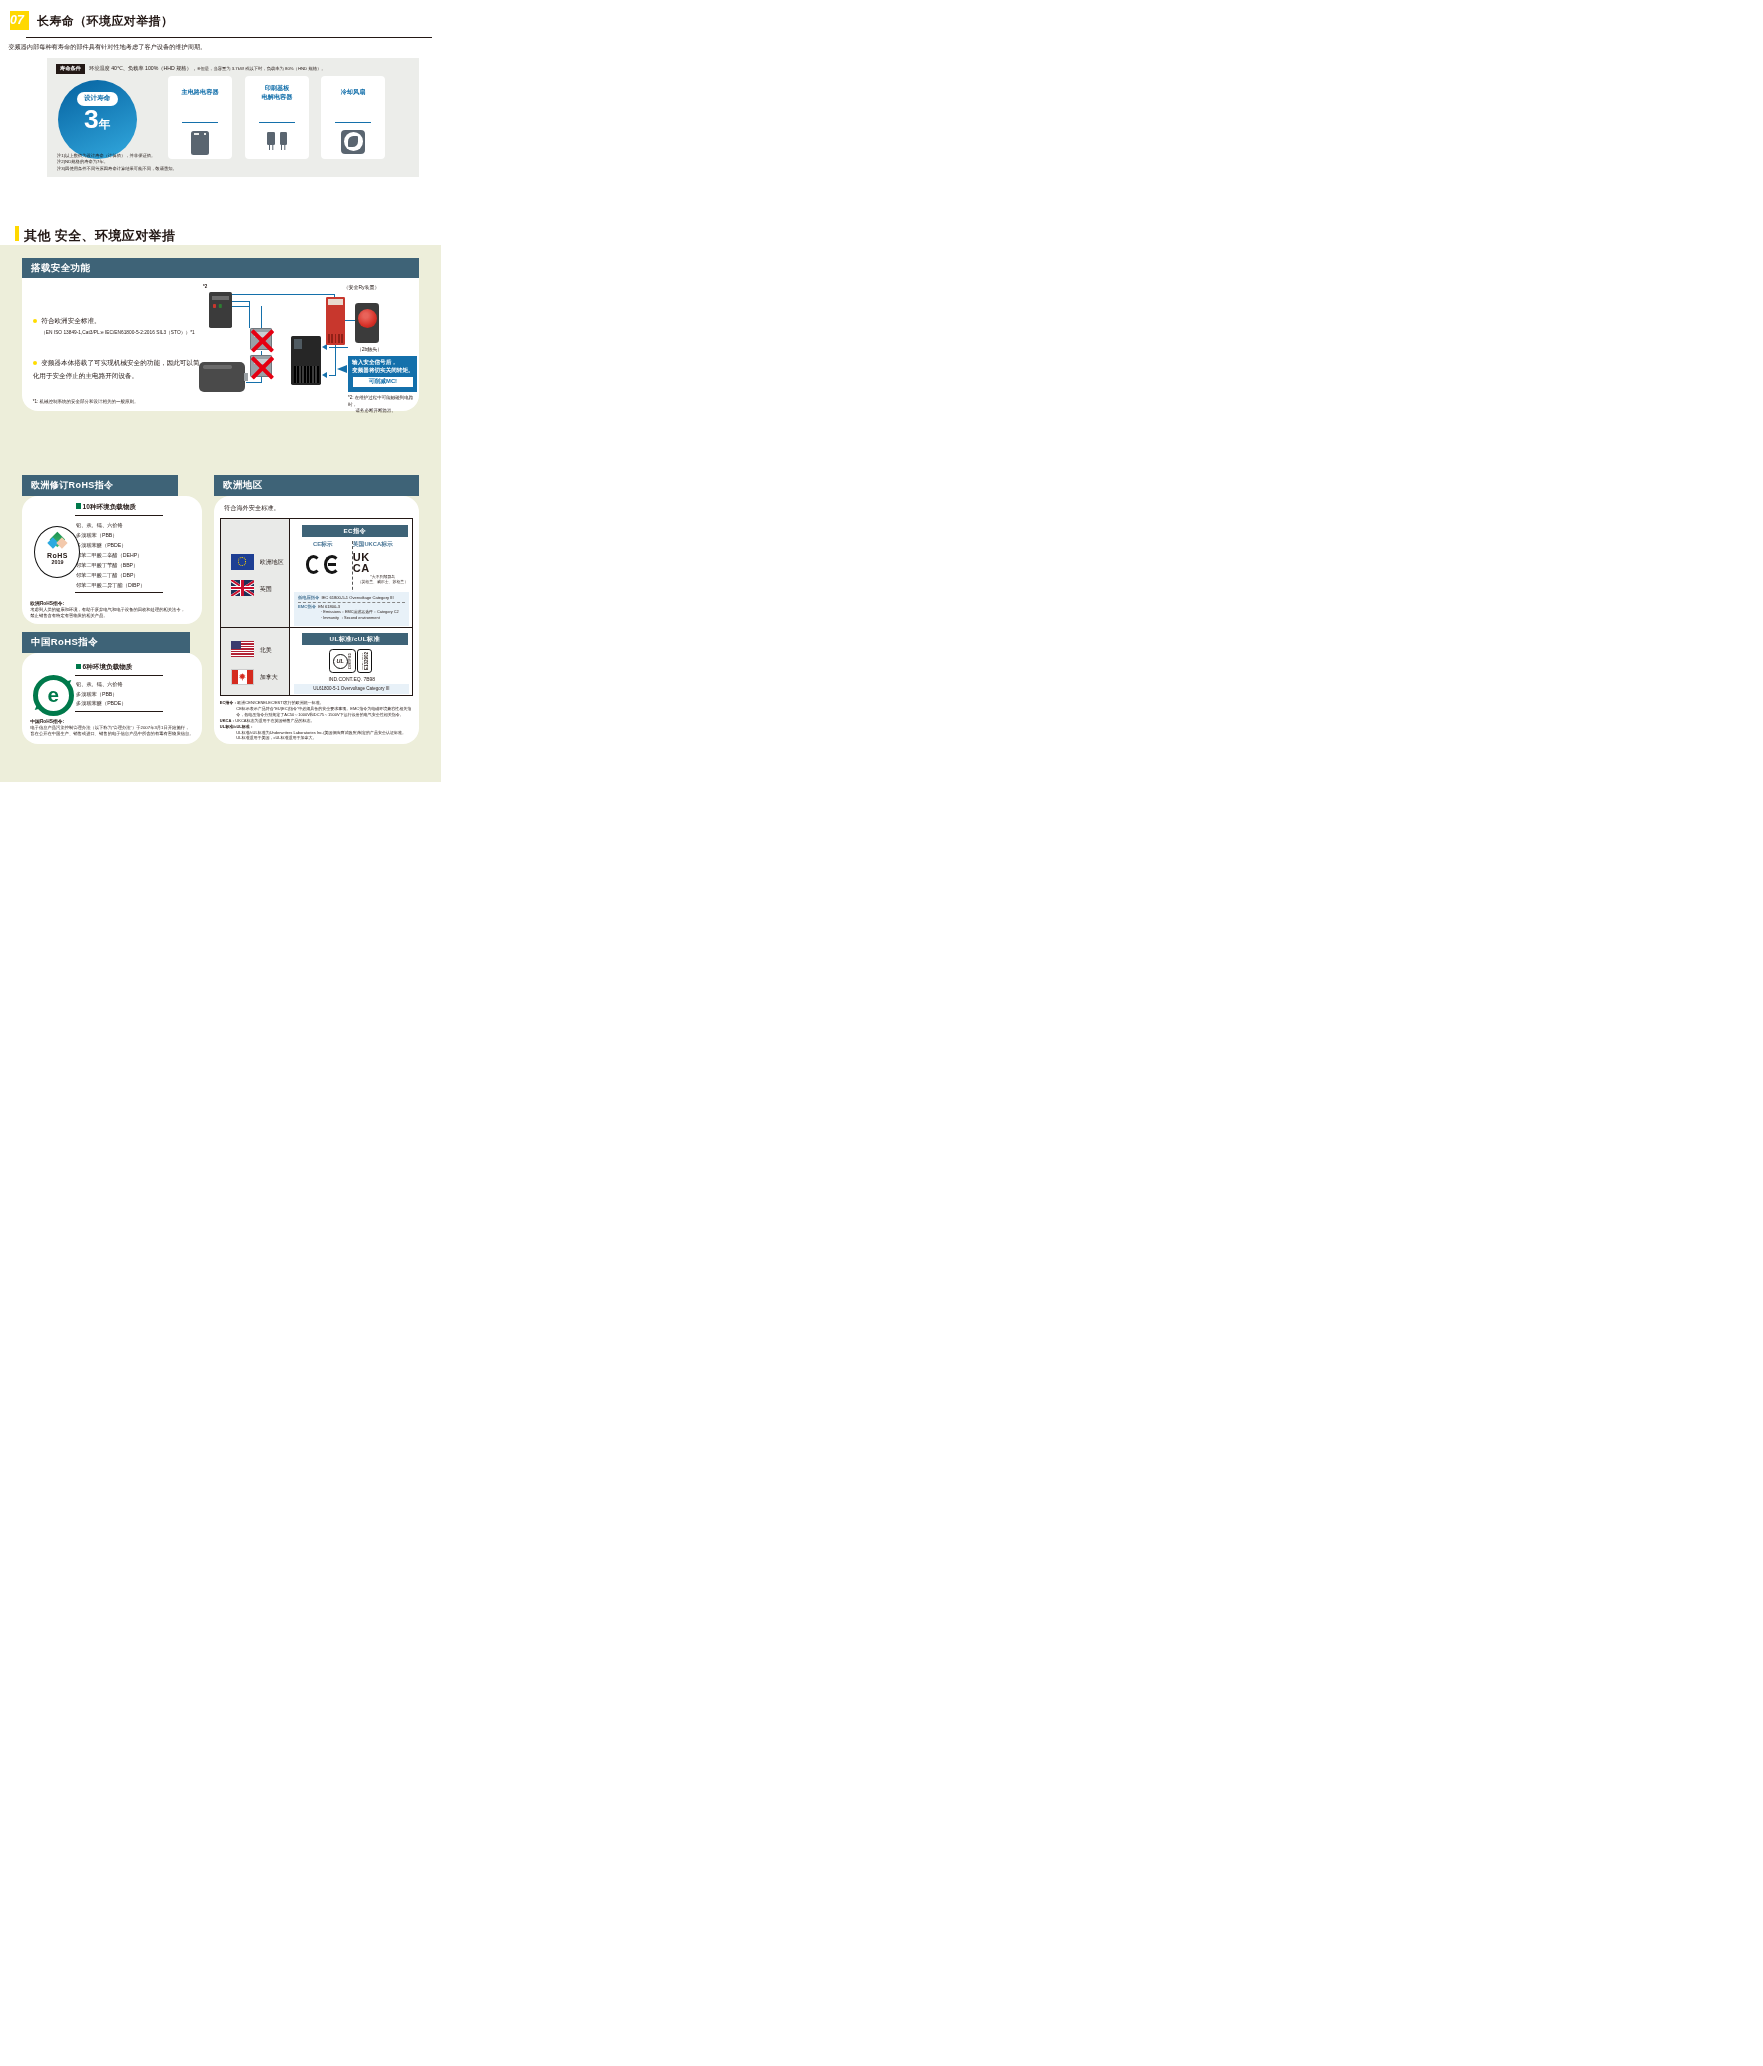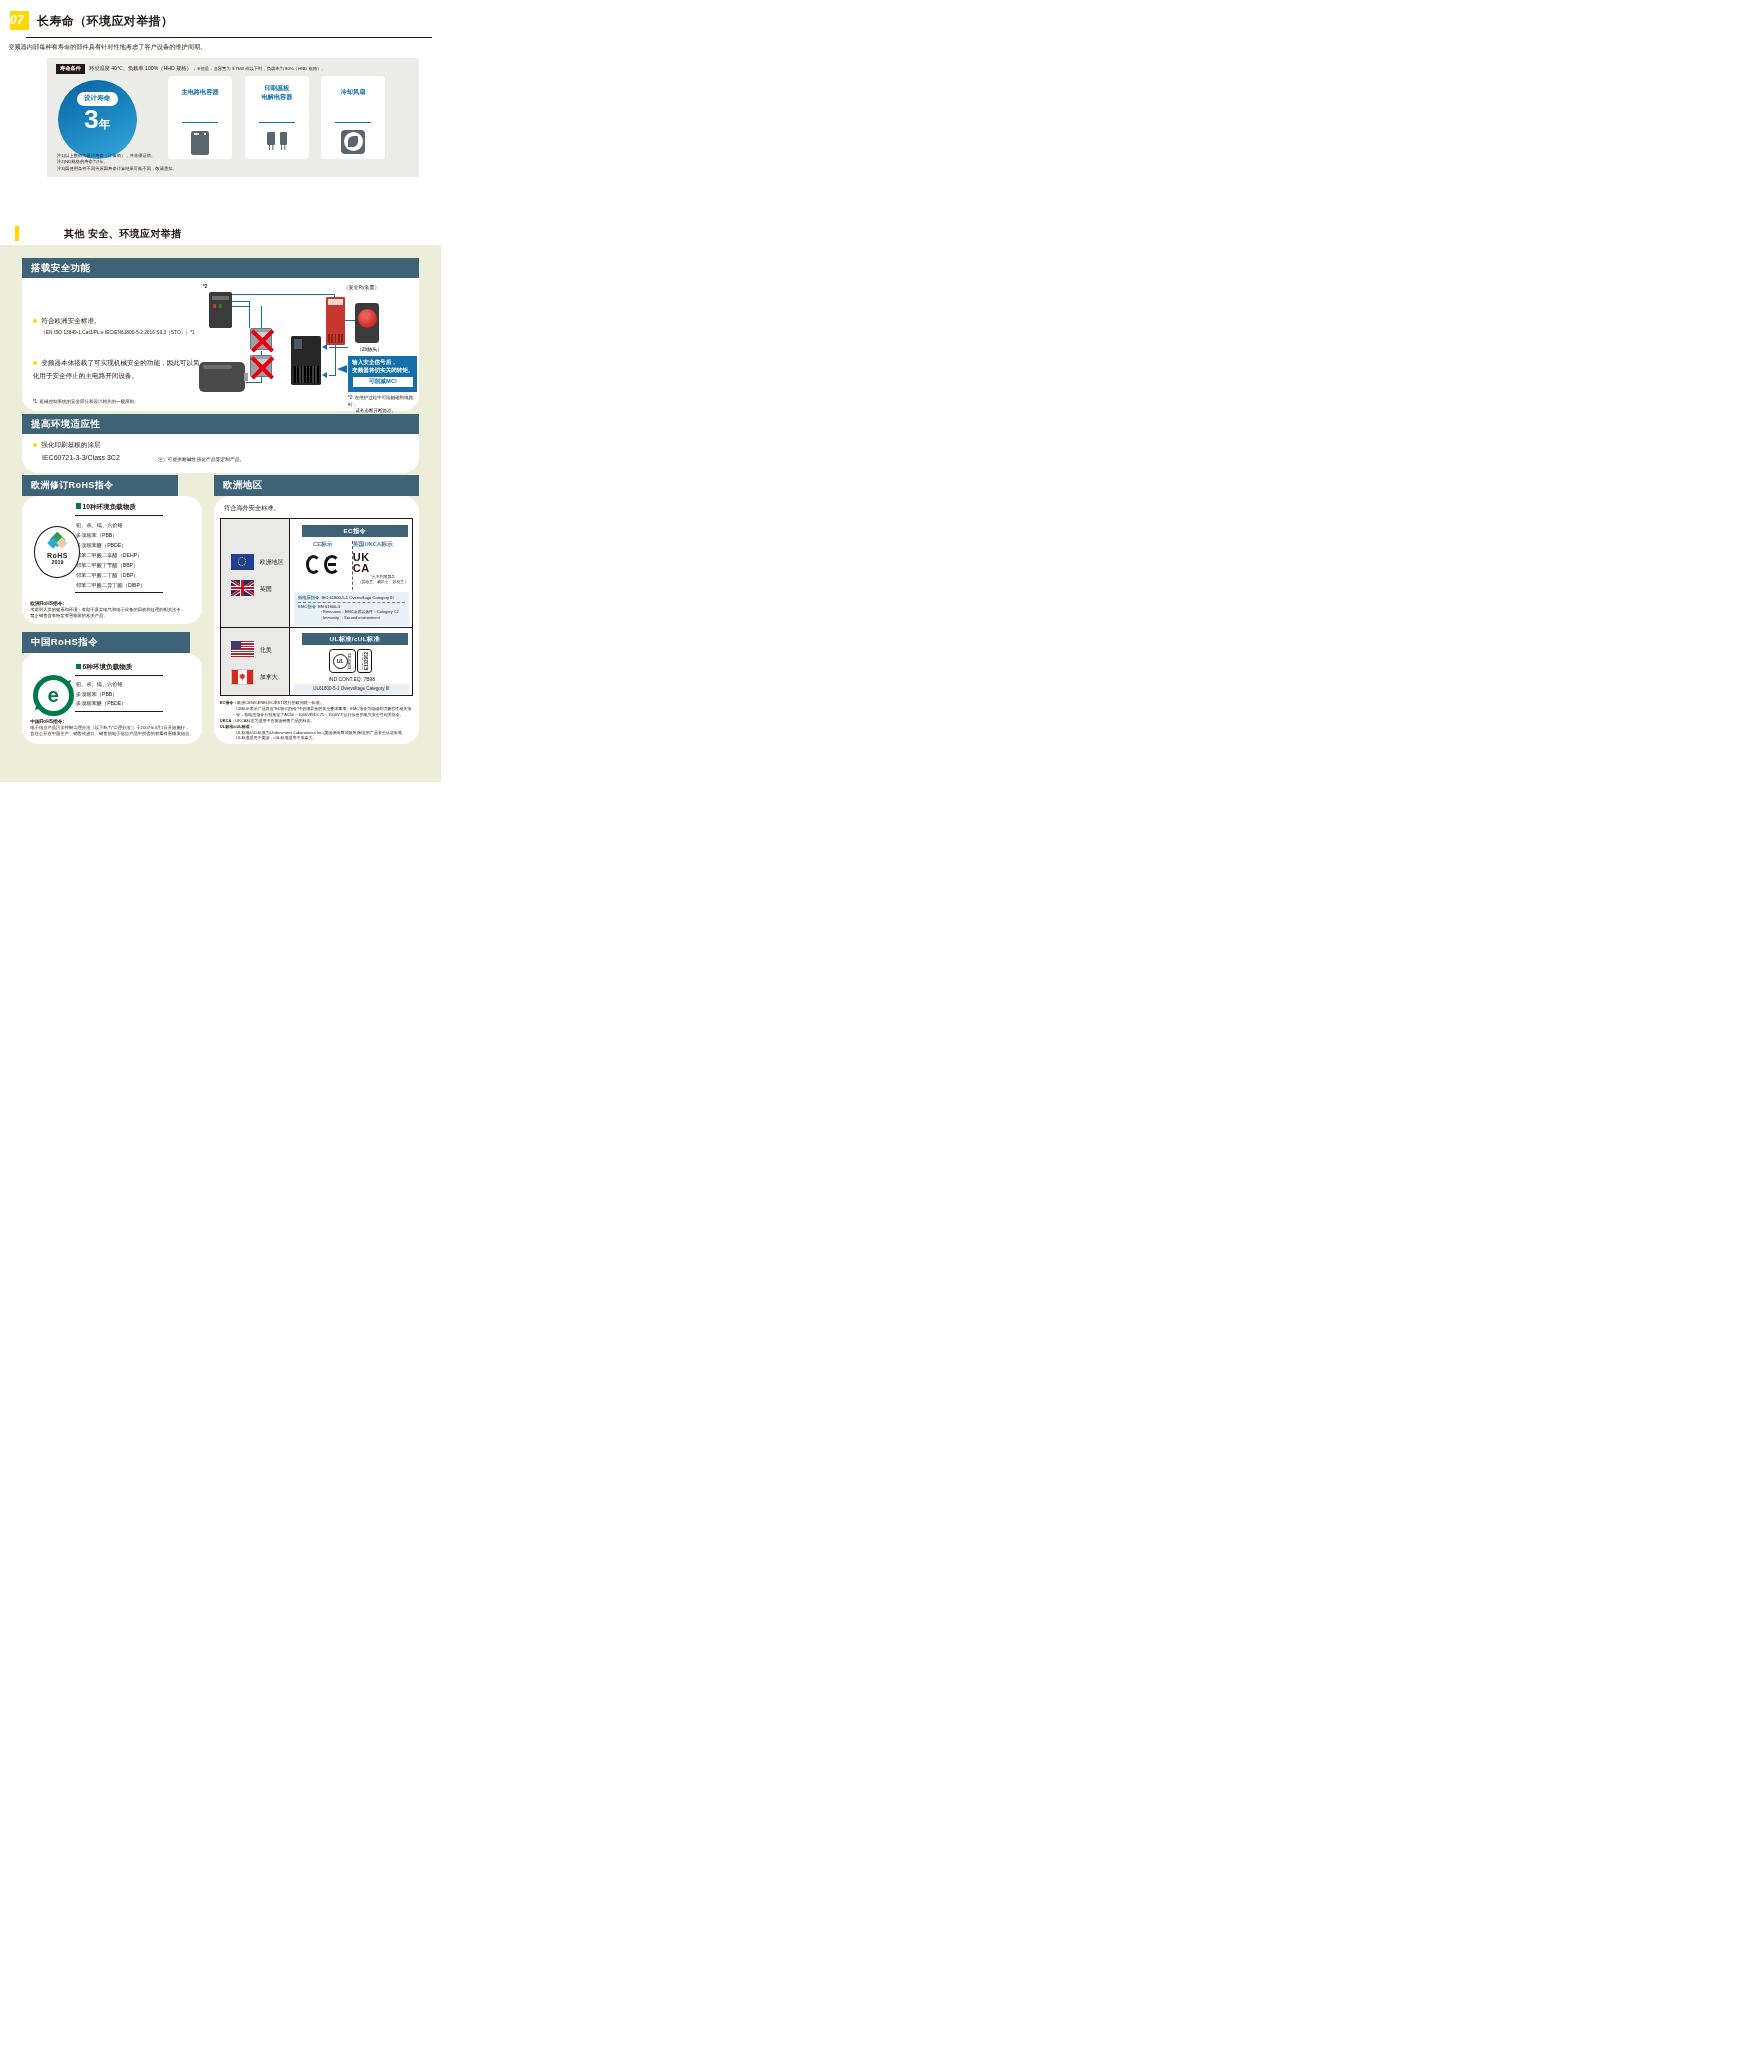--- a/index.html
+++ b/index.html
@@ -41,21 +41,21 @@
   .cyl::after { content:""; position:absolute; left:1.7px; bottom:-4.1px; width:0.8px; height:4.1px; background:#5A6570;
                 box-shadow:3.3px 0 0 #5A6570; }
   .icon-fan { width:24px; height:24px; background:#5A6570; border-radius:4.1px; margin:0.8px auto 0; position:relative; }
   .icon-fan::before { content:""; position:absolute; inset:2.5px; background:#fff; border-radius:50%; }
   .icon-fan::after { content:""; position:absolute; left:50%; top:50%; width:10.7px; height:10.7px; margin:-5.4px 0 0 -5.4px;
                      background:#5A6570; border-radius:50% 10% 50% 10%; }
   .life-notes { left:10px; top:95px; font-size:4.3px; line-height:6.4px; }
 
   
   .sec2-bar { left:15px; top:226px; width:4.1px; height:15px; background:#FFD800; }
-  .sec2-title { left:24px; top:227px; font-size:10px; font-weight:900; letter-spacing:0.4px;margin-left:40px; }
+  .sec2-title { left:24px; top:227px; font-size:13px; font-weight:900; letter-spacing:0.4px; }
 
   
   .cream { left:0; top:245px; width:441px; height:537px; background:#EDEEDA; }
 
   .white-box { background:#fff;border-radius:16px; }
   .slate-head { position:absolute; left:0; top:0; width:100%; height:20px; background:#3E6377; color:#fff;
                 font-weight:900; font-size:9.5px; line-height:20px; padding-left:9px; letter-spacing:0.4px; }
   .dot { display:inline-block; width:4.5px; height:4.5px; border-radius:50%; background:#FFDC00; margin-right:4.1px; }
 
   
@@ -305,26 +305,20 @@
       <div>输入安全信号后，</div>
       <div>变频器将切实关闭转矩。</div>
       <div class="d-badge">可削减MC!</div>
     </div>
     <div class="abs d-note2">
       <div>*2: 在维护过程中可能触碰到电路时，</div>
       <div style="padding-left:7.4px">请务必断开断路器。</div>
     </div>
   </div>
 
-  <div class="abs white-box env-box">
-    <div class="slate-head">提高环境适应性</div>
-    <div class="abs env-b"><span class="dot"></span><span>强化印刷基板的涂层</span></div>
-    <div class="abs env-std">IEC60721-3-3/Class 3C2</div>
-    <div class="abs env-note">注）可提供耐碱性强化产品等定制产品。</div>
-  </div>
 
   <div class="abs eu-head">
     <div class="slate-head" style="font-size:9px">欧洲修订RoHS指令</div>
   </div>
   <div class="abs white-box eu-box">
     <div class="abs eu-sub green-sq">10种环境负载物质</div>
     <div class="rule eu-rule1"></div>
     <div class="abs eu-list">
       <div>铅、汞、镉、六价铬</div>
       <div>多溴联苯（PBB）</div>

